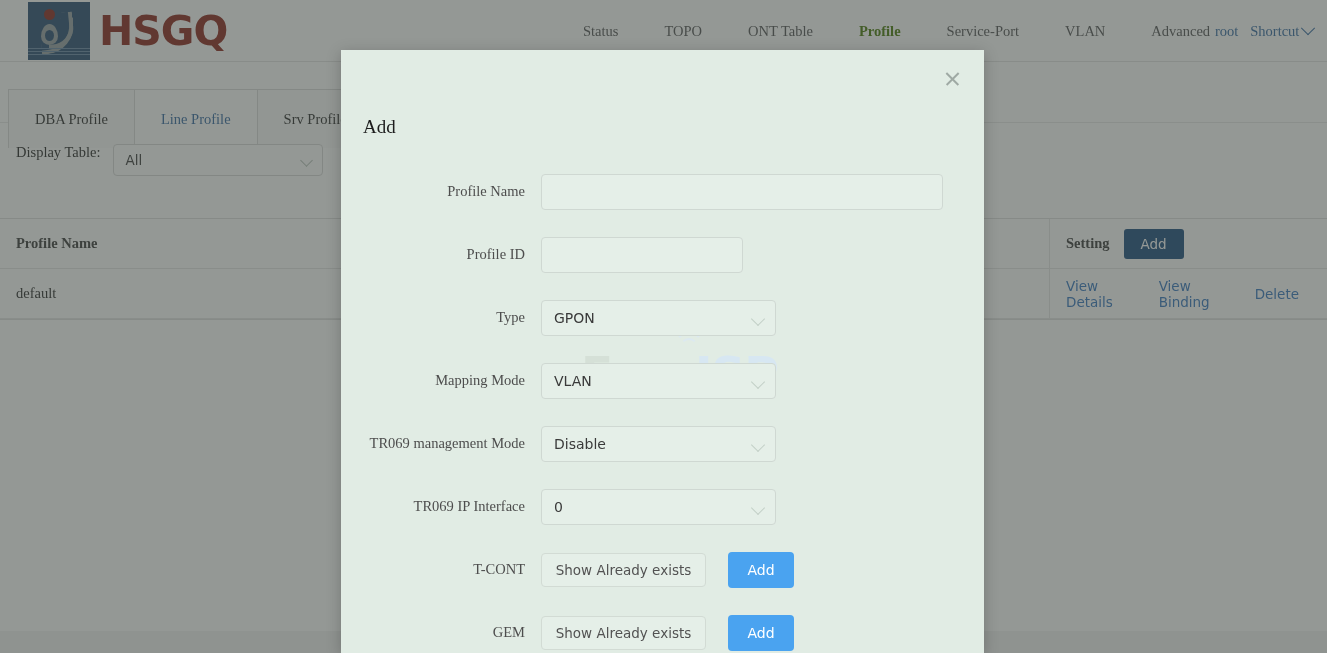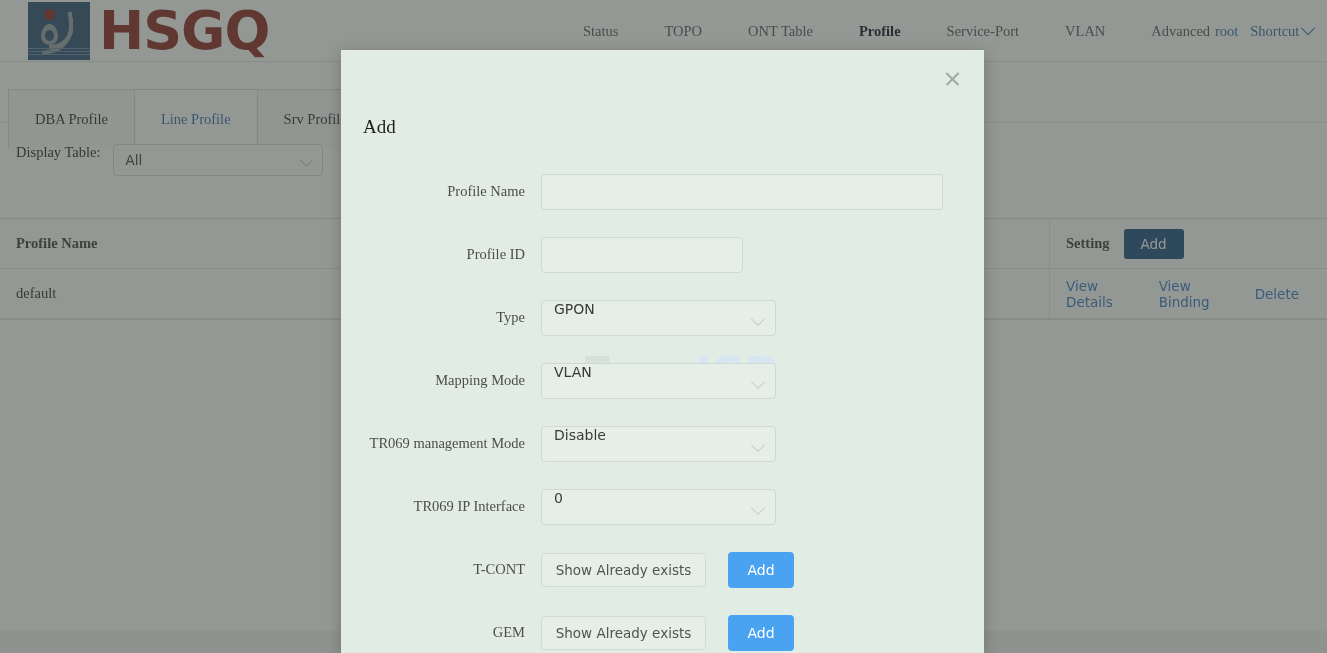--- a/index.html
+++ b/index.html
@@ -91,21 +91,21 @@
   }
   .brand-mark .lines i {
     display: block;
     height: 1px;
     margin-bottom: 2px;
     background: #6c8aa8;
   }
   .brand-text {
     font-family: "DejaVu Sans", sans-serif;
     font-weight: bold;
-    font-size: 54px;
+    font-size: 41px;
     letter-spacing: -1px;
     color: #8e2b22;
     line-height: 1;
   }
 
   .main-nav {
     position: absolute;
     left: 560px; top: 0;
     height: 62px;
     display: flex;
@@ -113,21 +113,21 @@
     gap: 0;
   }
   .nav-item {
     font-size: 14.5px;
     color: #58585a;
     padding: 0 23px;
     cursor: pointer;
     white-space: nowrap;
   }
   .nav-item.active {
-    color: #0f172a;
+    color: #4d7c0f;
     font-weight: bold;
   }
   .header-right {
     position: absolute;
     right: 14px; top: 0;
     height: 62px;
     display: flex;
     align-items: center;
     gap: 12px;
   }
@@ -390,20 +390,21 @@
   #profile-name-input { width: 402px; }
   #profile-id-input   { width: 202px; }
 
   .m-select {
     position: relative;
     width: 235px; height: 36px;
     border: 1px solid #cfd8d2;
     border-radius: 4px;
     background: #e5efe8;
     display: flex;
+    align-items: center;
     padding: 0 28px 0 12px;
     font-family: "DejaVu Sans", sans-serif;
     font-size: 14px;
     color: #3a3a3a;
     box-sizing: border-box;
     cursor: pointer;
   }
   .m-select .chev {
     position: absolute;
     right: 12px; top: 13px;

